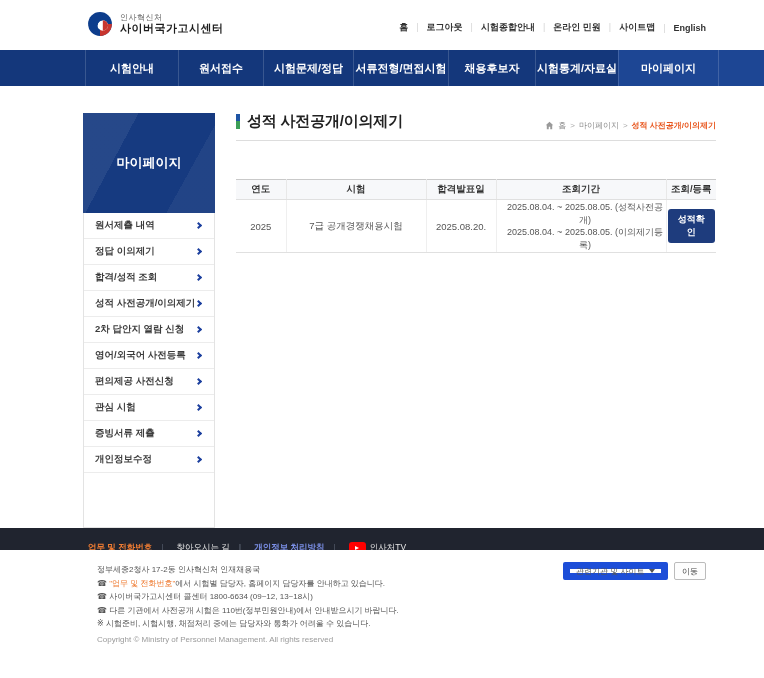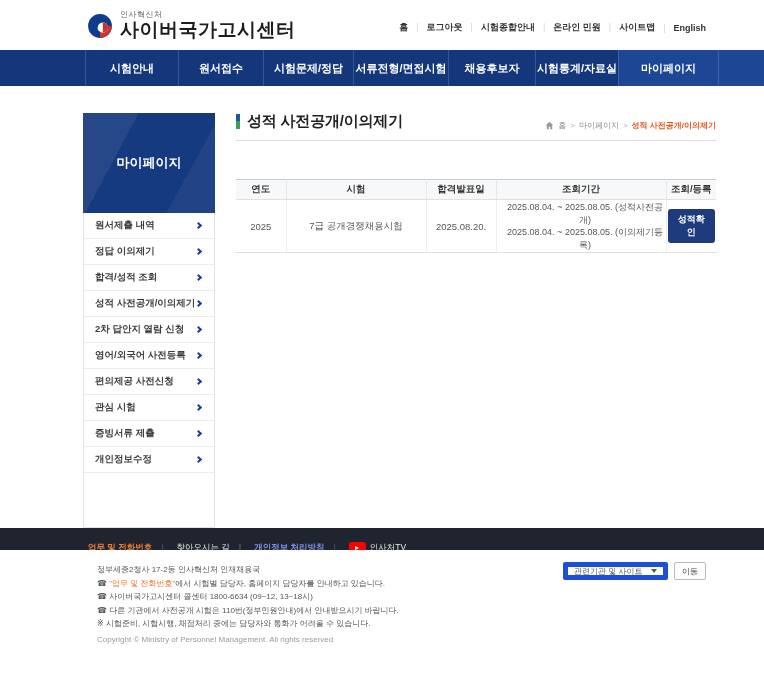--- a/index.html
+++ b/index.html
@@ -7,21 +7,21 @@
   .page {
     width:764px; height:678px; position:relative; background:#fff; overflow:hidden;
     font-family:"Liberation Sans","DejaVu Sans",sans-serif; -webkit-font-smoothing:antialiased;
   }
 
   
   .topbar { height:50px; position:relative; background:#fff; }
   .logo { position:absolute; left:86px; top:10px; display:flex; align-items:center; gap:6px; cursor:pointer; }
   .logo-text { display:flex; flex-direction:column; line-height:1.15; }
   .logo-ministry { font-size:8px; color:#666; letter-spacing:.5px; }
-  .logo-site { font-size:19px; font-weight:bold; color:#1d1d1d; letter-spacing:.5px; }
+  .logo-site { font-size:11px; font-weight:bold; color:#1d1d1d; letter-spacing:.5px; }
   .utility { position:absolute; right:58px; top:21px; display:flex; list-style:none; margin:0; padding:0;
              font-size:9px; font-weight:bold; color:#333; align-items:center; }
   .utility li { cursor:pointer; white-space:nowrap; }
   .utility li + li::before { content:"|"; color:#d5d5d5; margin:0 8px; font-weight:normal; }
 
   
   .gnb { height:36px; background:#14377B; display:flex; }
   .gnb-pad { width:85px; }
   .gnb-item { display:flex; align-items:center; justify-content:center; color:#fff;
               font-size:11px; font-weight:bold; border-left:1px solid rgba(255,255,255,.16);
@@ -86,21 +86,21 @@
         align-items:center; justify-content:center; }
   .yt::after { content:""; width:0; height:0; border-left:4px solid #fff;
                border-top:2.5px solid transparent; border-bottom:2.5px solid transparent; }
 
   
   .footer { position:relative; height:128px; background:#fff; padding:13px 0 0 97px; }
   .f-line { font-size:8px; color:#555; line-height:13.5px; white-space:nowrap; }
   .f-orange { color:#EF7C33; }
   .f-copy { font-size:8px; color:#9a9a9a; margin-top:4px; }
   .foot-right { position:absolute; right:58px; top:12px; display:flex; gap:6px; }
-  .f-select { width:105px; height:18px; border:5px solid #1d4ed8; border-radius:2px; background:#fff;
+  .f-select { width:105px; height:18px; border:7px solid #1d4ed8; border-radius:2px; background:#fff;
               display:flex; align-items:center; justify-content:space-between; padding:0 6px;
               font-size:8px; color:#555; cursor:pointer; }
   .sel-arrow { width:0; height:0; border-left:3px solid transparent; border-right:3px solid transparent;
                border-top:4px solid #555; }
   .f-btn { height:18px; min-width:30px; border:1px solid #bbb; border-radius:2px; background:#fdfdfd;
            font-size:8px; color:#444; cursor:pointer; font-family:inherit; padding:0 7px; }
 </style>
 </head>
 <body>
 

